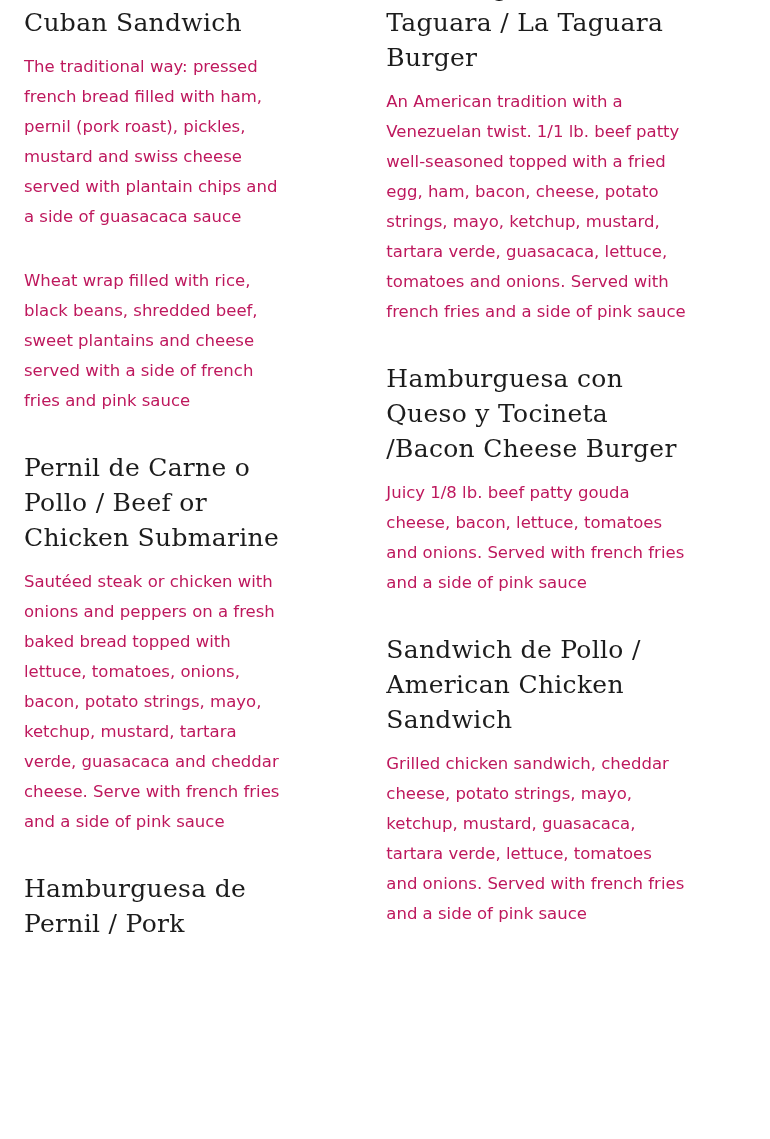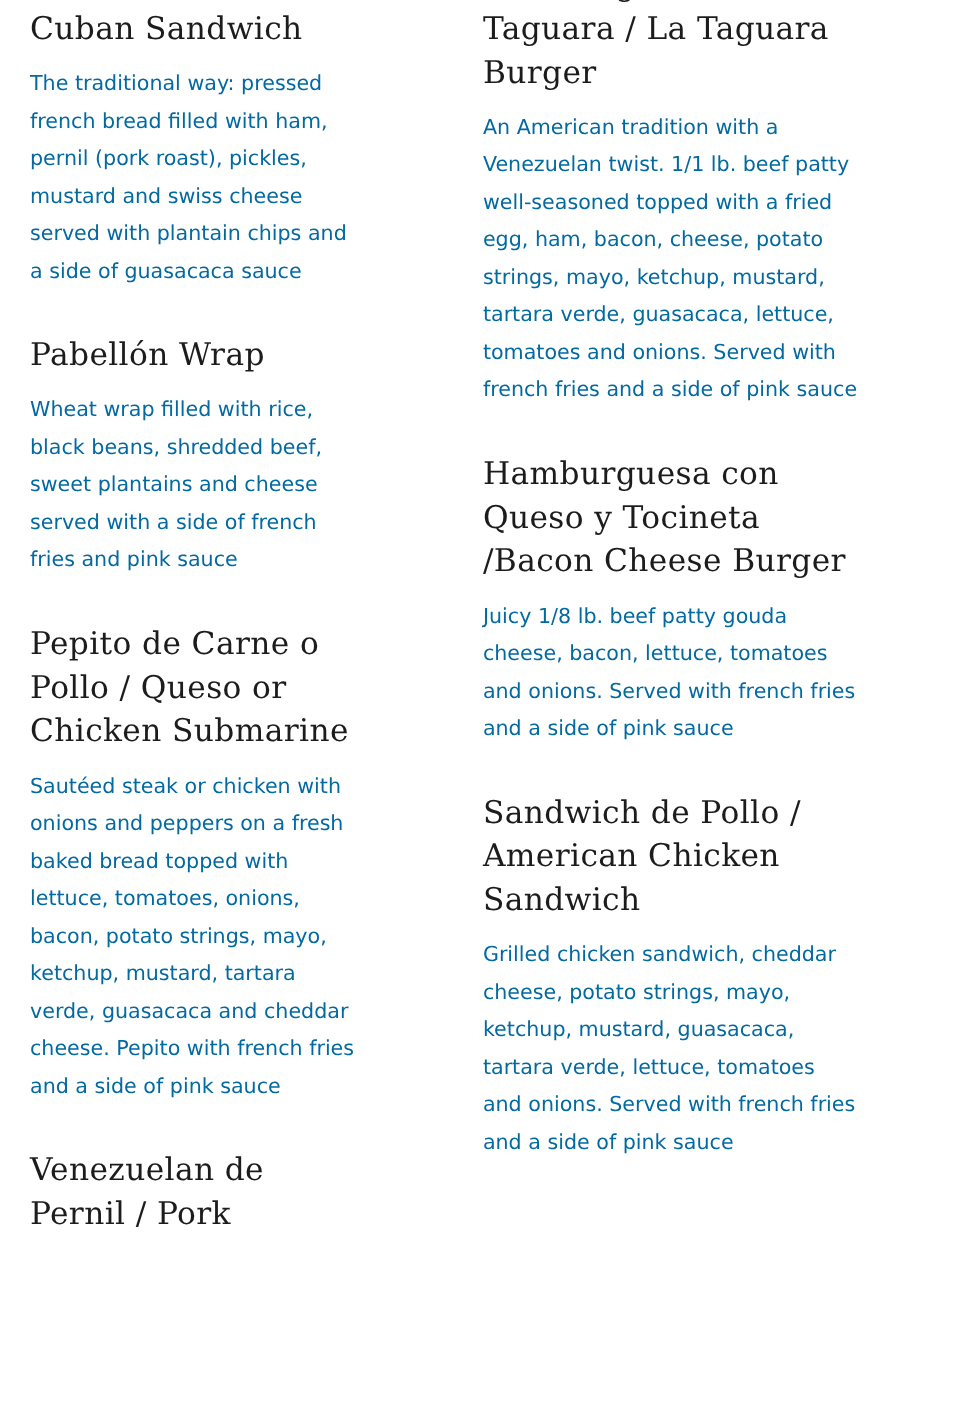--- a/index.html
+++ b/index.html
@@ -48,21 +48,21 @@
     line-height: 35px;
     font-weight: 400;
     color: #1c1c1c;
     letter-spacing: 0.3px;
     margin: 0 0 12px 0;
   }
   .item-desc {
     font-family: "DejaVu Sans", sans-serif;
     font-size: 16.5px;
     line-height: 30px;
-    color: #0369a1;
+    color: #be185d;
     margin: 0;
     font-weight: 400;
   }
   
   .clip-top {
     margin-top: -30px;
   }
 </style>
 </head>
 <body>
@@ -71,31 +71,30 @@
   <div class="columns">
 
     <div class="column left">
 
       <div class="item clip-top">
         <h3 class="item-title">Sandwich Cubano / Cuban Sandwich</h3>
         <p class="item-desc">The traditional way: pressed french bread filled with ham, pernil (pork roast), pickles, mustard and swiss cheese served with plantain chips and a side of guasacaca sauce</p>
       </div>
 
       <div class="item">
-        <h3 class="item-title">Pabellón Wrap</h3>
         <p class="item-desc">Wheat wrap filled with rice, black beans, shredded beef, sweet plantains and cheese served with a side of french fries and pink sauce</p>
       </div>
 
       <div class="item">
-        <h3 class="item-title">Pepito de Carne o Pollo / Queso or Chicken Submarine</h3>
-        <p class="item-desc">Sautéed steak or chicken with onions and peppers on a fresh baked bread topped with lettuce, tomatoes, onions, bacon, potato strings, mayo, ketchup, mustard, tartara verde, guasacaca and cheddar cheese. Pepito with french fries and a side of pink sauce</p>
+        <h3 class="item-title">Pernil de Carne o Pollo / Beef or Chicken Submarine</h3>
+        <p class="item-desc">Sautéed steak or chicken with onions and peppers on a fresh baked bread topped with lettuce, tomatoes, onions, bacon, potato strings, mayo, ketchup, mustard, tartara verde, guasacaca and cheddar cheese. Serve with french fries and a side of pink sauce</p>
       </div>
 
       <div class="item">
-        <h3 class="item-title">Venezuelan de Pernil / Pork</h3>
+        <h3 class="item-title">Hamburguesa de Pernil / Pork</h3>
       </div>
 
     </div>
 
     <div class="column right">
 
       <div class="item clip-top">
         <h3 class="item-title">Hamburguesa La Taguara / La Taguara Burger</h3>
         <p class="item-desc">An American tradition with a Venezuelan twist. 1/1 lb. beef patty well-seasoned topped with a fried egg, ham, bacon, cheese, potato strings, mayo, ketchup, mustard, tartara verde, guasacaca, lettuce, tomatoes and onions. Served with french fries and a side of pink sauce</p>
       </div>

